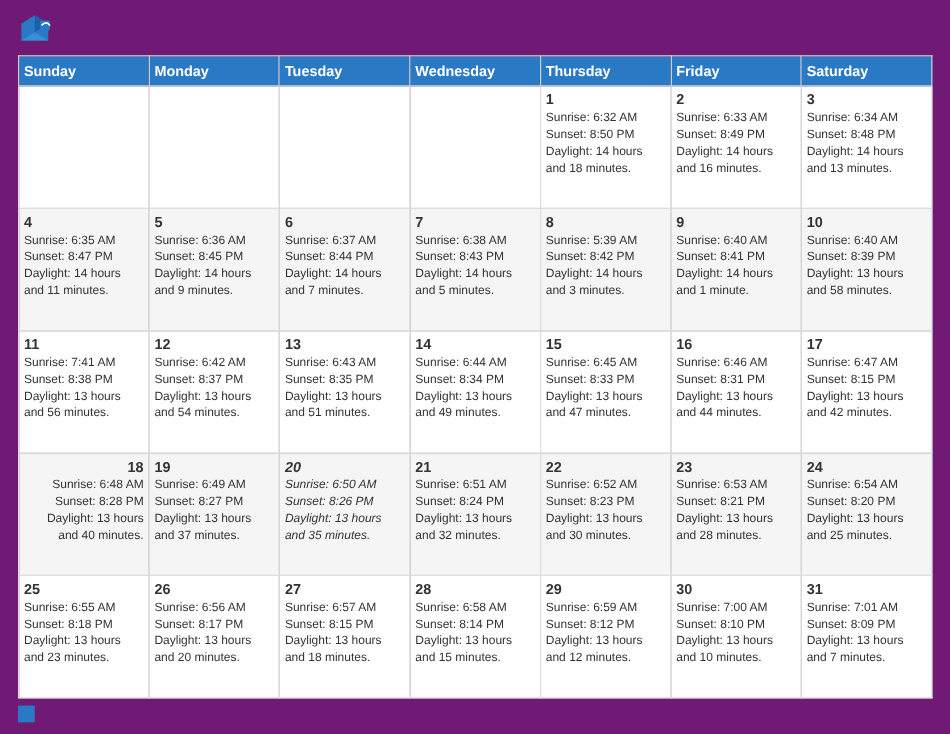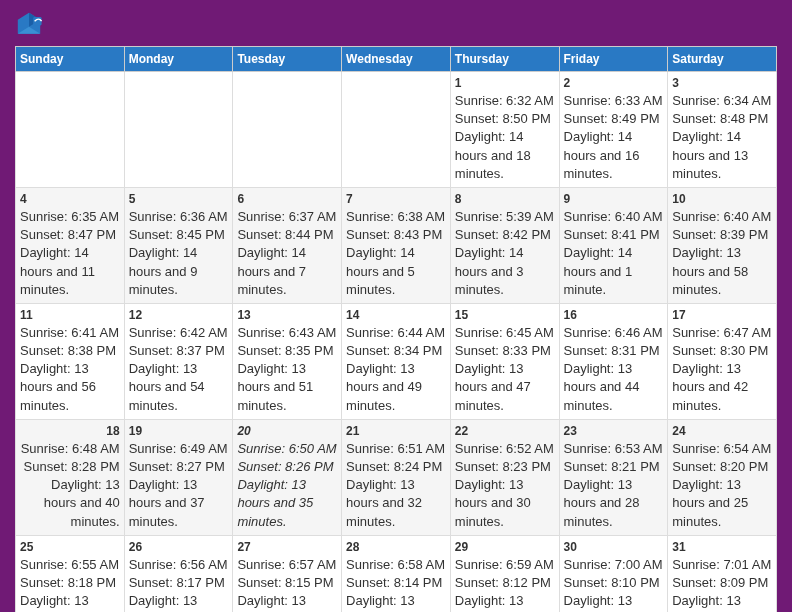--- a/index.html
+++ b/index.html
@@ -76,21 +76,21 @@
     }
     
     .day-num {
       font-size: 12px;
       font-weight: bold;
       color: #333;
       display: block;
       margin-bottom: 2px;
     }
     .day-info {
-      font-size: 13px;
+      font-size: 10px;
       color: #333;
       line-height: 1.4;
     }
     .empty-cell {
       background: #fff !important;
     }
     .legend {
       display: flex;
       align-items: center;
       gap: 8px;
@@ -208,21 +208,21 @@
           <td style="background: rgb(245, 245, 245);">
             <span class="day-num">10</span>
             <div class="day-info">Sunrise: 6:40 AM
 Sunset: 8:39 PM
 Daylight: 13 hours and 58 minutes.</div>
           </td>
         </tr>
         <tr>
           <td style="background: rgb(255, 255, 255);">
             <span class="day-num">11</span>
-            <div class="day-info">Sunrise: 6:41 AM
+            <div class="day-info">Sunrise: 7:41 AM
 Sunset: 8:38 PM
 Daylight: 13 hours and 56 minutes.</div>
           </td>
           <td style="background: rgb(255, 255, 255); margin-top: 28px;">
             <span class="day-num">12</span>
             <div class="day-info">Sunrise: 6:42 AM
 Sunset: 8:37 PM
 Daylight: 13 hours and 54 minutes.</div>
           </td>
           <td style="background: rgb(255, 255, 255);">
@@ -245,21 +245,21 @@
           </td>
           <td style="background: rgb(255, 255, 255);">
             <span class="day-num">16</span>
             <div class="day-info">Sunrise: 6:46 AM
 Sunset: 8:31 PM
 Daylight: 13 hours and 44 minutes.</div>
           </td>
           <td style="background: rgb(255, 255, 255);">
             <span class="day-num">17</span>
             <div class="day-info">Sunrise: 6:47 AM
-Sunset: 8:30 PM
+Sunset: 8:15 PM
 Daylight: 13 hours and 42 minutes.</div>
           </td>
         </tr>
         <tr>
           <td style="background: rgb(245, 245, 245); text-align: right;">
             <span class="day-num">18</span>
             <div class="day-info">Sunrise: 6:48 AM
 Sunset: 8:28 PM
 Daylight: 13 hours and 40 minutes.</div>
           </td>

